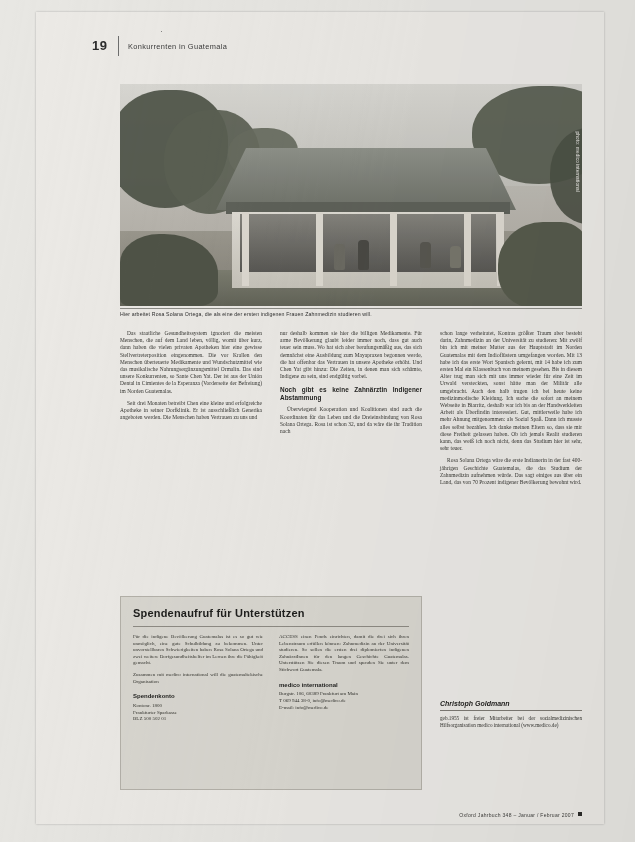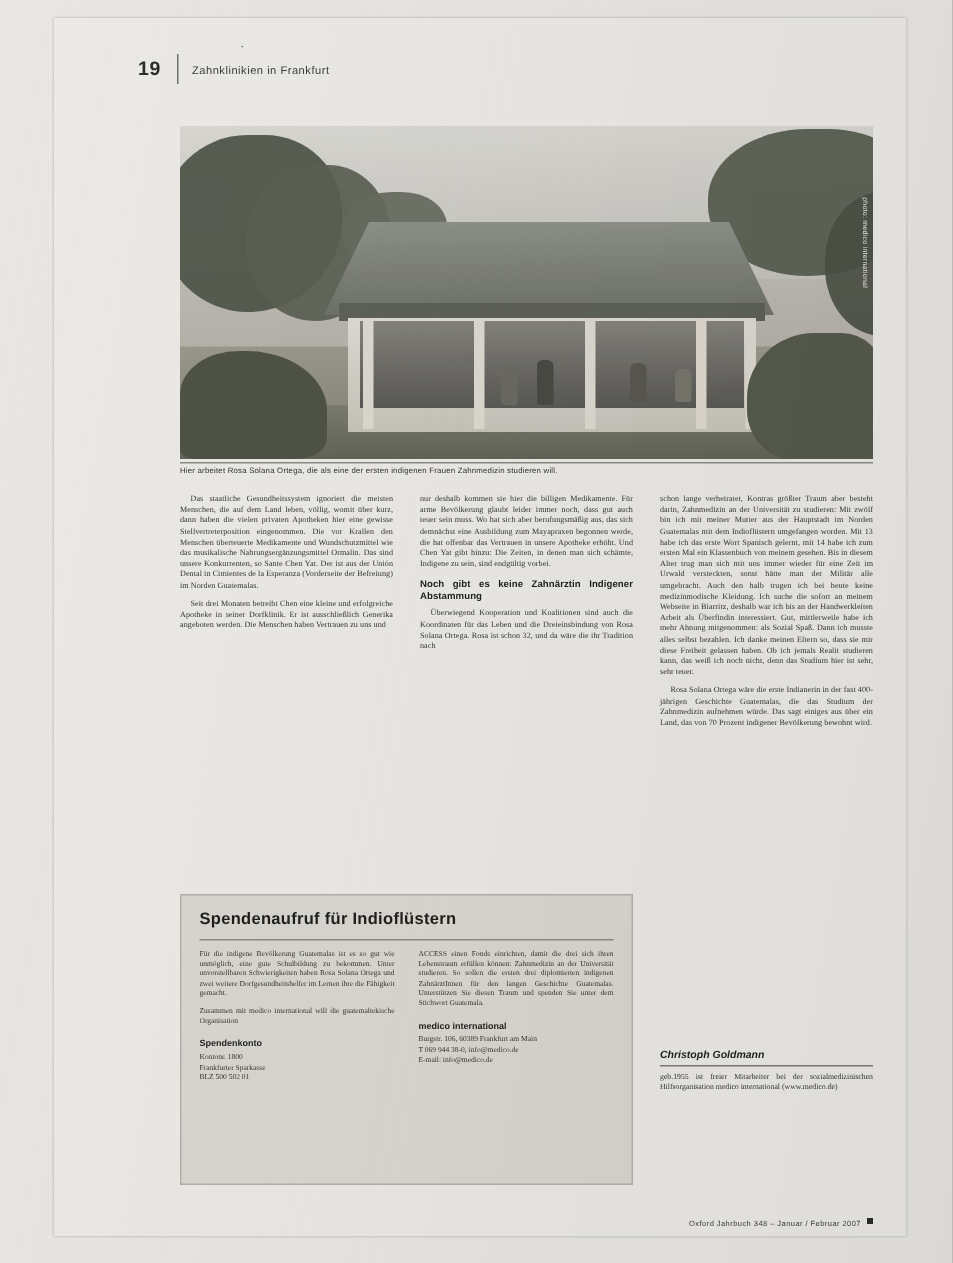--- a/index.html
+++ b/index.html
@@ -345,21 +345,21 @@
 </head>
 <body>
 
 <div class="page">
   <div class="sheet">
 
     <div class="hdr">
       <span class="mark">·</span>
       <div class="pgnum">19</div>
       <div class="rule"></div>
-      <div class="sect">Zahnklinikien in Frankfurt</div>
+      <div class="sect">Konkurrenten in Guatemala</div>
     </div>
 
     <div class="photo-wrap">
       <div class="photo">
         <div class="sky"></div>
         <div class="ground"></div>
         <div class="grass"></div>
         <div class="tree t1"></div>
         <div class="tree t2"></div>
         <div class="tree t3"></div>
@@ -399,21 +399,21 @@
         <p class="ind">Überwiegend Kooperation und Koalitionen sind auch die Koordinaten für das Leben und die Dreieinsbindung von Rosa Solana Ortega. Rosa ist schon 32, und da wäre die ihr Tradition nach</p>
       </div>
 
       <div class="col-txt cC">
         <p>schon lange verheiratet, Kontras größter Traum aber besteht darin, Zahnmedizin an der Universität zu studieren: Mit zwölf bin ich mit meiner Mutter aus der Hauptstadt im Norden Guatemalas mit dem Indioflüstern umgefangen worden. Mit 13 habe ich das erste Wort Spanisch gelernt, mit 14 habe ich zum ersten Mal ein Klassenbuch von meinem gesehen. Bis in diesem Alter trug man sich mit uns immer wieder für eine Zeit im Urwald versteckten, sonst hätte man der Militär alle umgebracht. Auch den halb trugen ich bei heute keine medizinmodische Kleidung. Ich suche die sofort an meinem Webseite in Biarritz, deshalb war ich bis an der Handwerkleiten Arbeit als Überfindin interessiert. Gut, mittlerweile habe ich mehr Ahnung mitgenommen: als Sozial Spaß. Dann ich musste alles selbst bezahlen. Ich danke meinen Eltern so, dass sie mir diese Freiheit gelassen haben. Ob ich jemals Realit studieren kann, das weiß ich noch nicht, denn das Studium hier ist sehr, sehr teuer.</p>
         <p class="ind">Rosa Solana Ortega wäre die erste Indianerin in der fast 400-jährigen Geschichte Guatemalas, die das Studium der Zahnmedizin aufnehmen würde. Das sagt einiges aus über ein Land, das von 70 Prozent indigener Bevölkerung bewohnt wird.</p>
       </div>
     </div>
 
     <div class="box">
-      <div class="box-title">Spendenaufruf für Indioflüstern</div>
+      <div class="box-title">Spendenaufruf für Unterstützen</div>
       <div class="box-rule"></div>
 
       <div class="box-col bcA">
         <p>Für die indigene Bevölkerung Guatemalas ist es so gut wie unmöglich, eine gute Schulbildung zu bekommen. Unter unvorstellbaren Schwierigkeiten haben Rosa Solana Ortega und zwei weitere Dorfgesundheitshelfer im Lernen ihre die Fähigkeit gemacht.</p>
         <p>Zusammen mit medico international will die guatemaltekische Organisation</p>
         <div class="box-sub">Spendenkonto</div>
         <div class="box-lines">
           <div>Kontonr. 1800</div>
           <div>Frankfurter Sparkasse</div>
           <div>BLZ 500 502 01</div>

